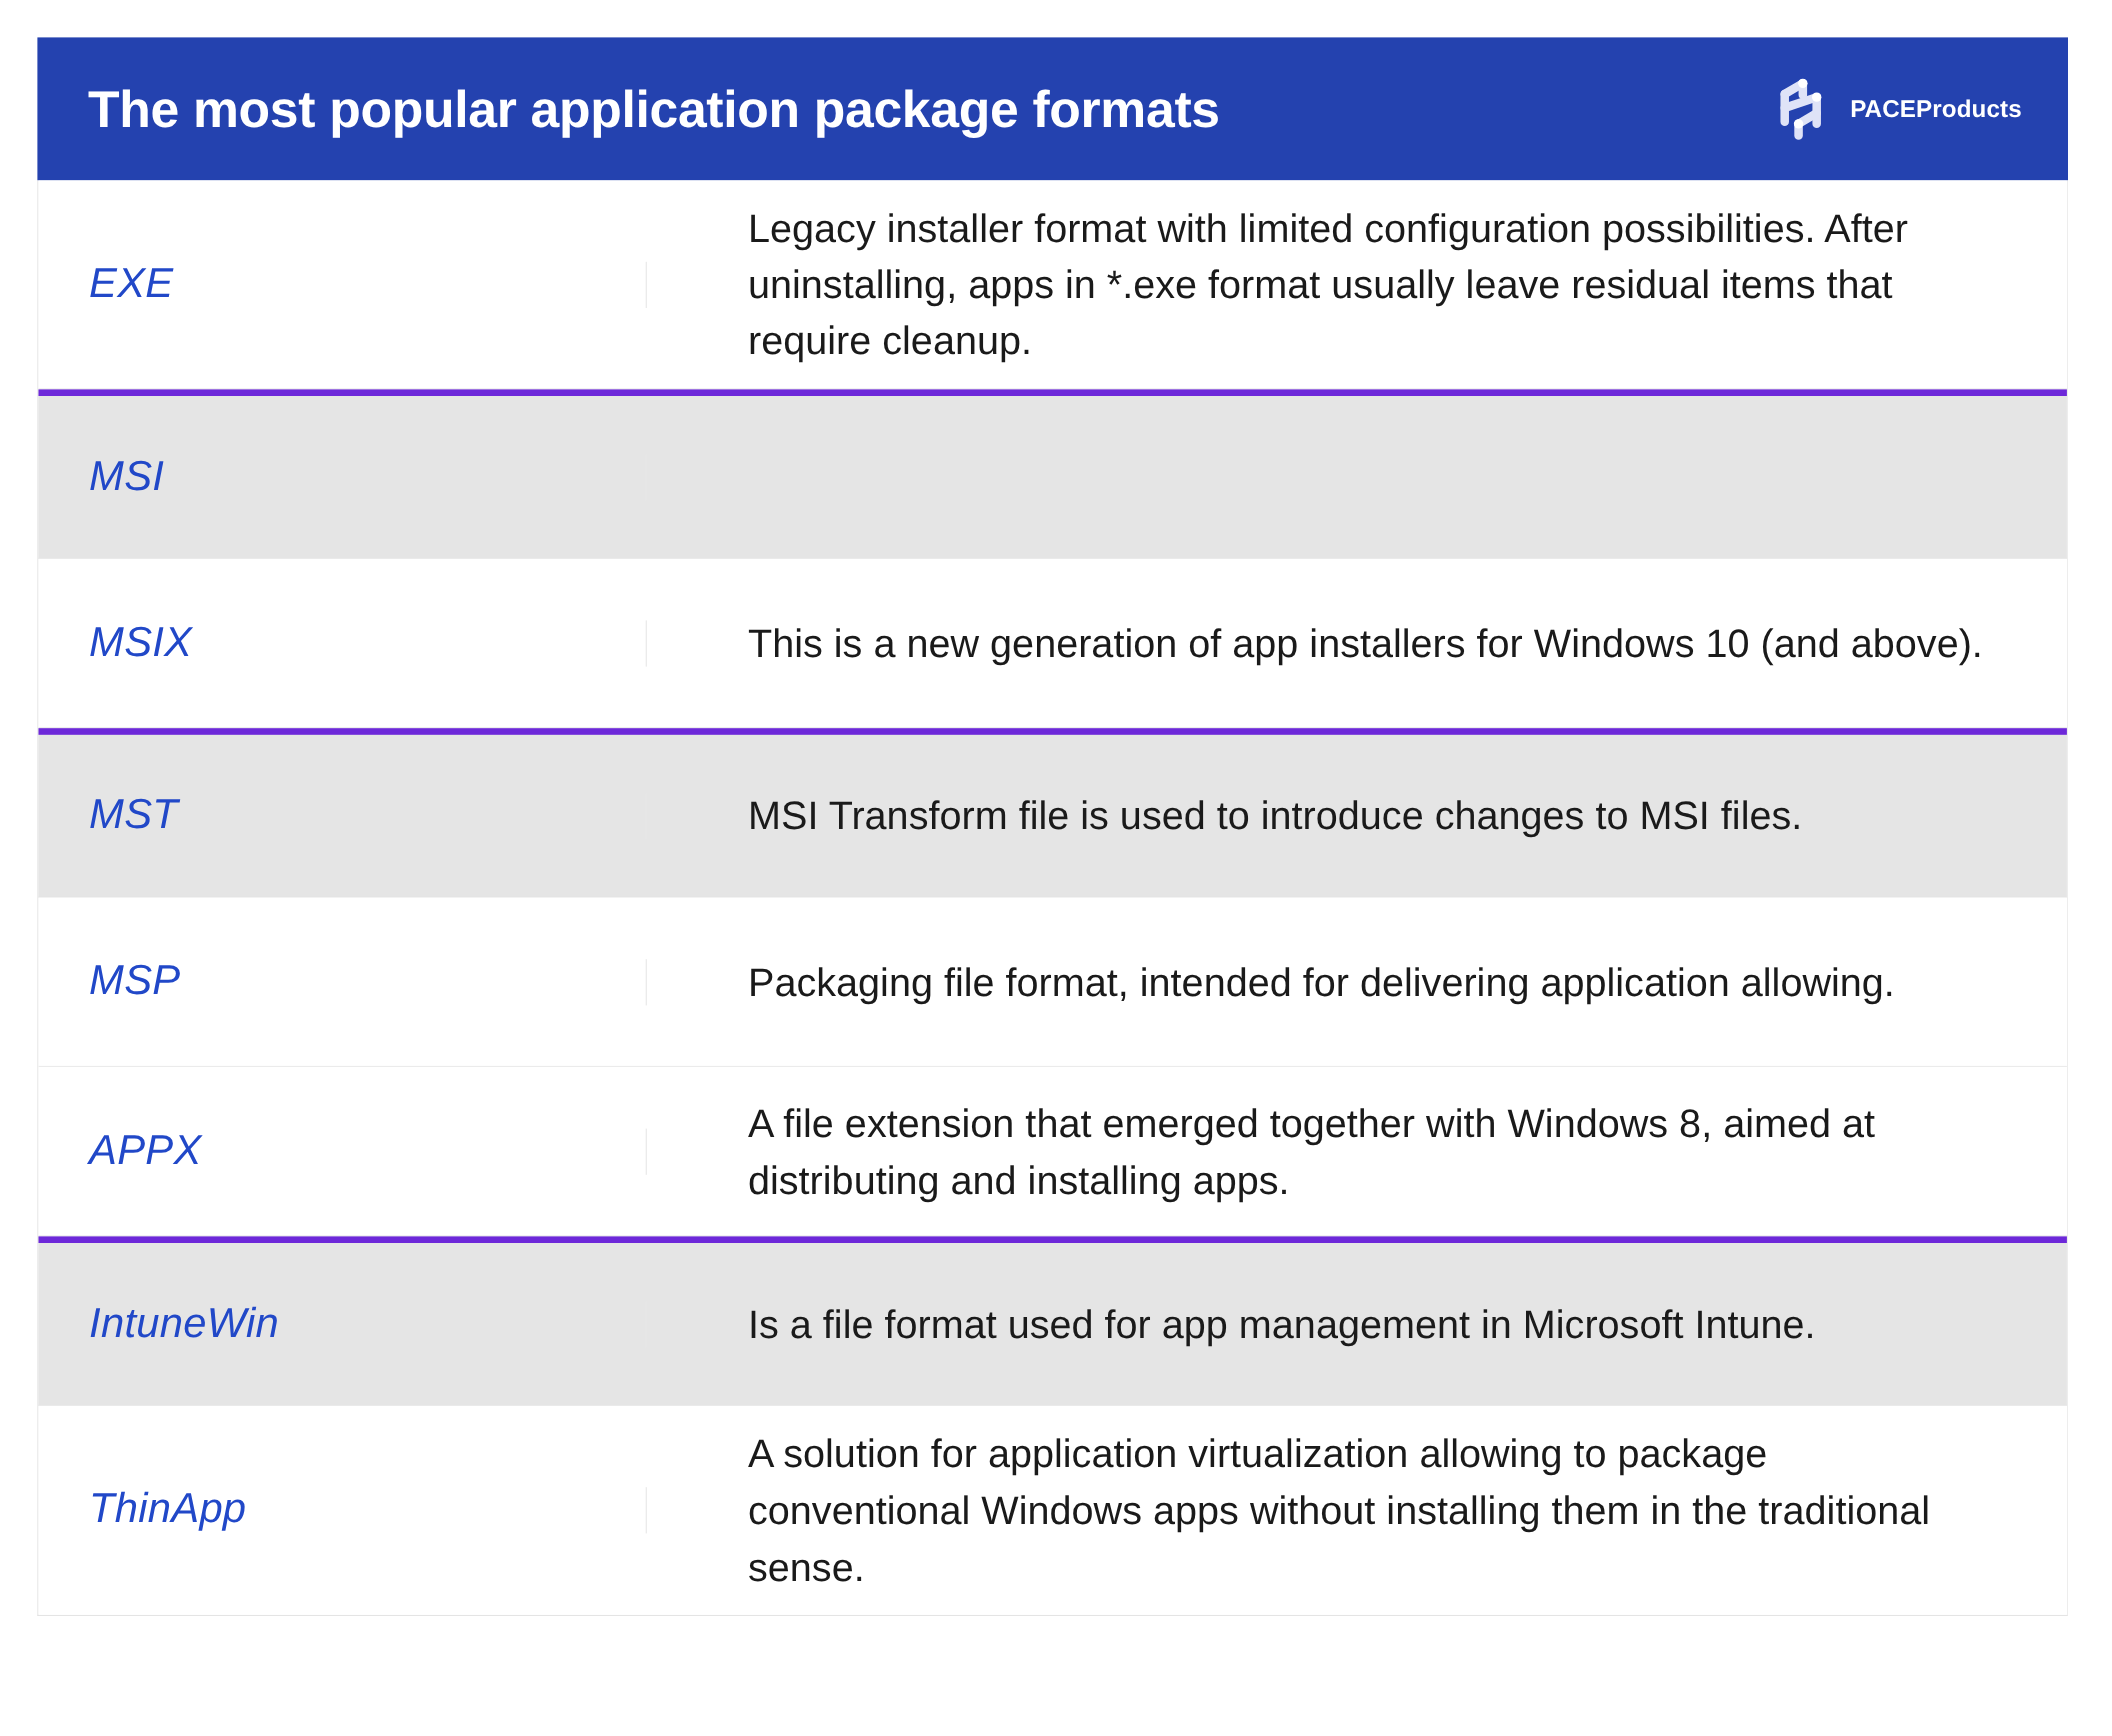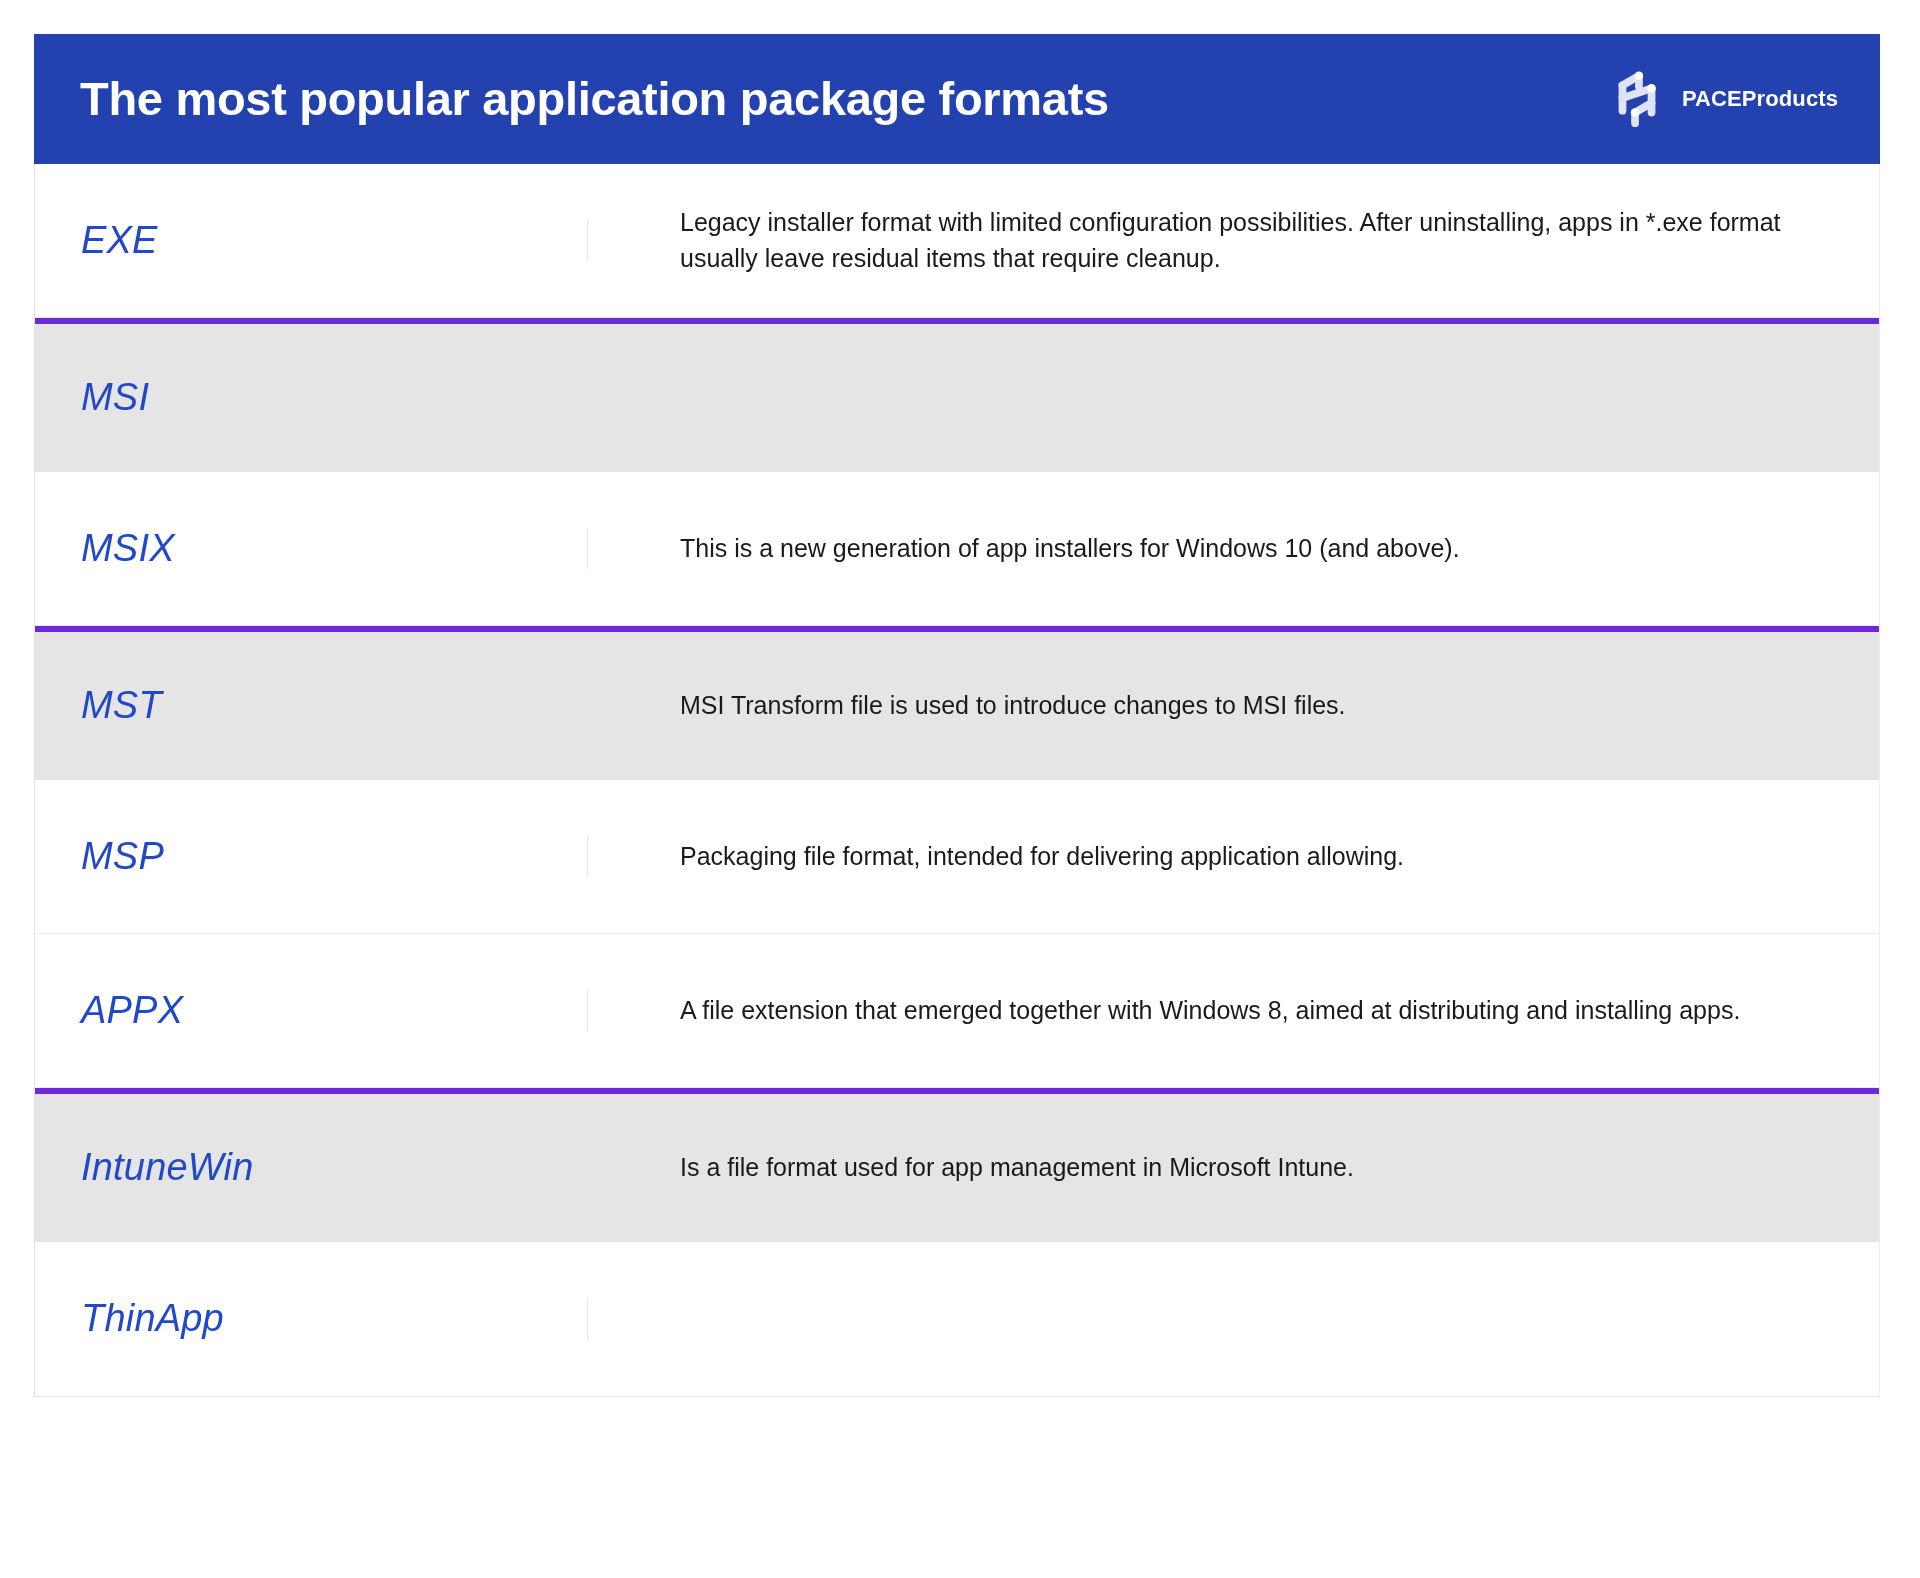--- a/index.html
+++ b/index.html
@@ -127,21 +127,21 @@
   .cell-desc {
     flex: 1 1 auto;
     display: flex;
     align-items: center;
     box-sizing: border-box;
     padding: 18px 70px 18px 56px;
   }
 
   .desc-text {
     color: #1a1a1a;
-    font-size: 25px;
+    font-size: 36px;
     line-height: 1.42;
     font-weight: 400;
     max-width: 1190px;
   }
 </style>
 </head>
 <body>
 
 <div class="page">
 
@@ -234,16 +234,19 @@
       </div>
       <div class="cell-desc">
         <span class="desc-text">Is a file format used for app management in Microsoft Intune.</span>
       </div>
     </div>
 
     <div class="row">
       <div class="cell-format">
         <span class="format-label">ThinApp</span>
       </div>
+      <div class="cell-desc">
+        <span class="desc-text">A solution for application virtualization allowing to package conventional Windows apps without installing them in the traditional sense.</span>
+      </div>
     </div>
 
   </div>
 </div>
 
 </body></html>

